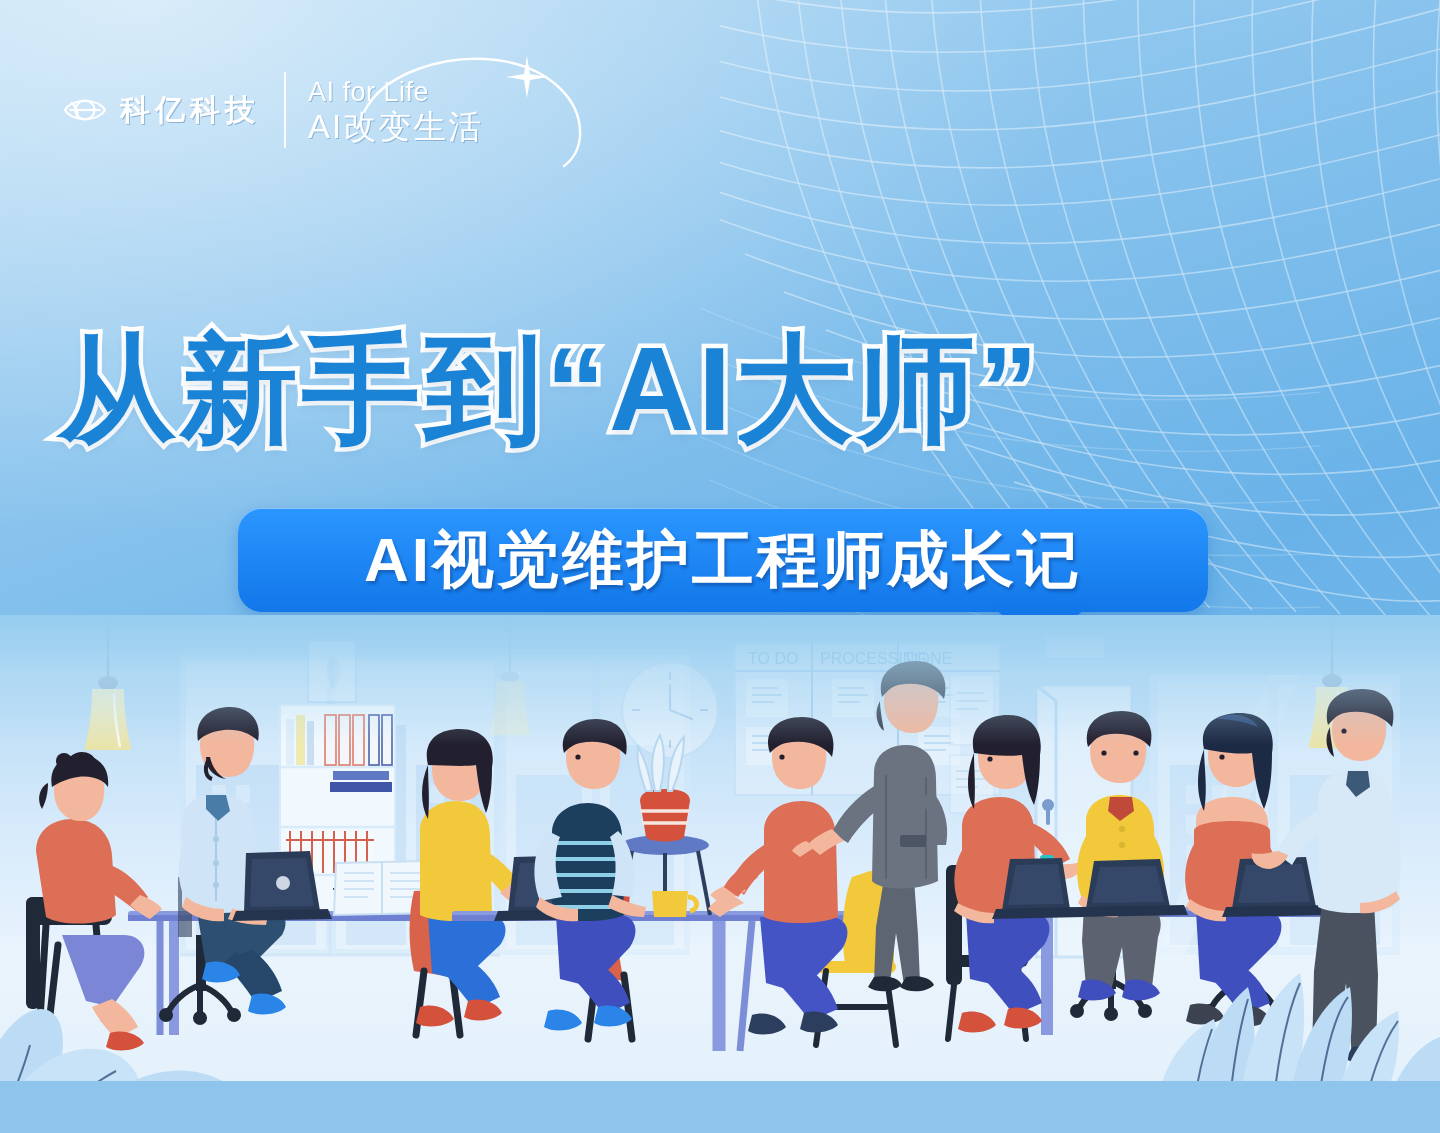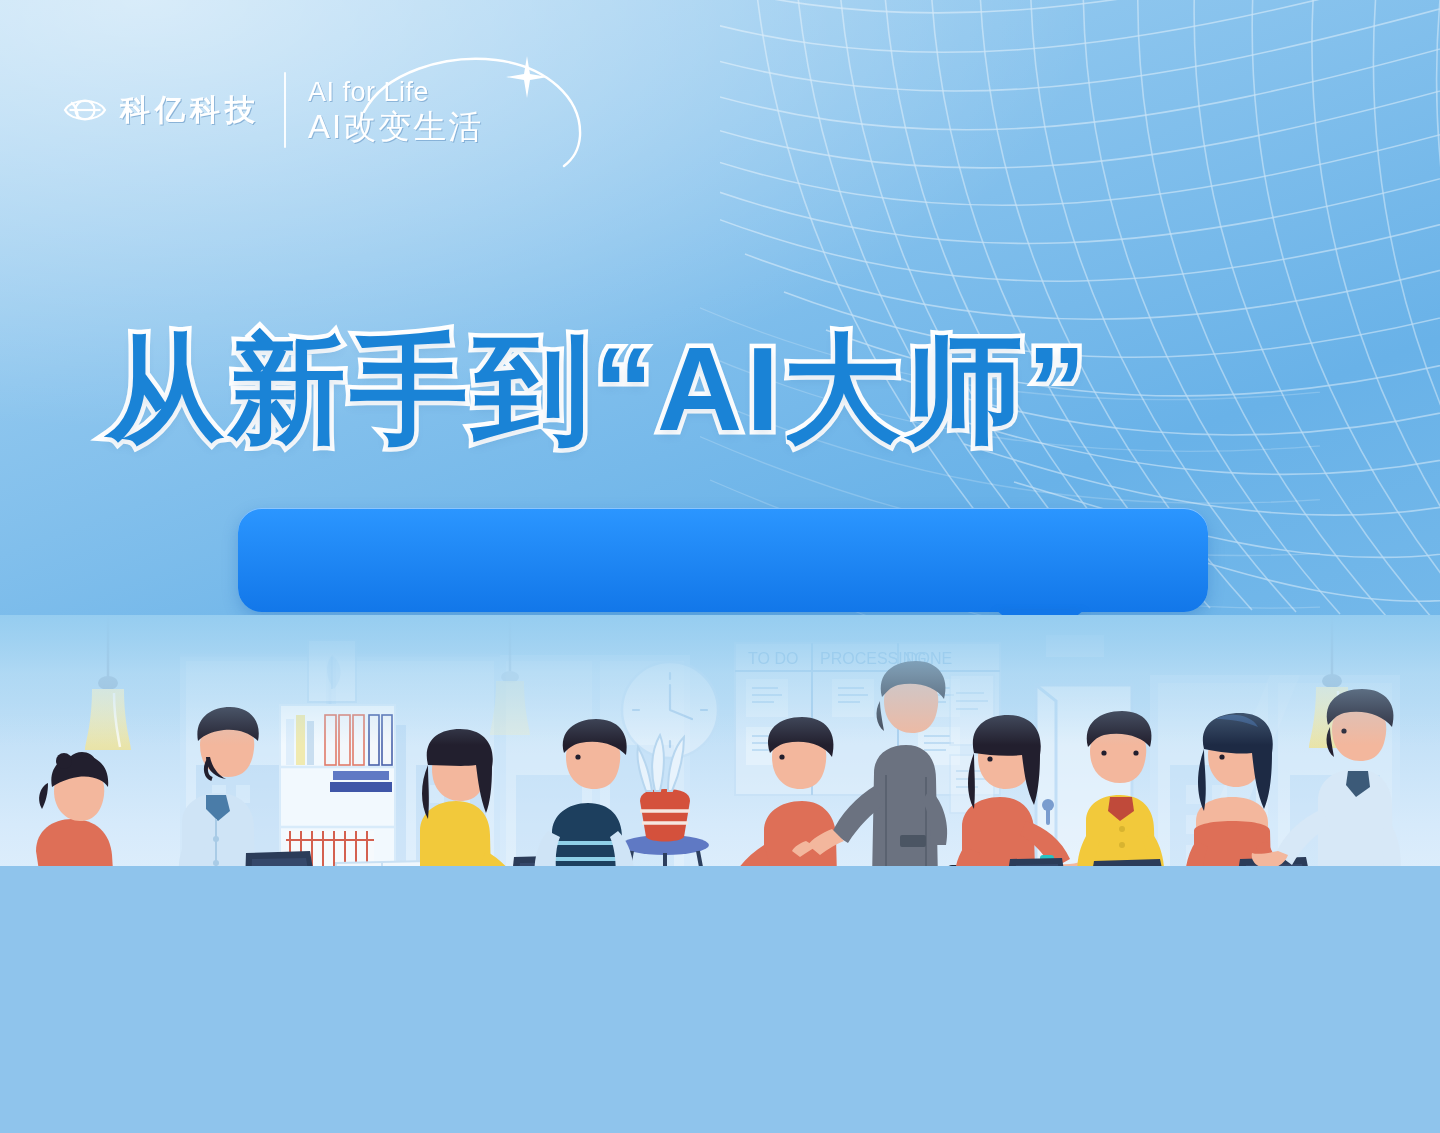--- a/index.html
+++ b/index.html
@@ -2,21 +2,21 @@
 <html><head>
 <meta charset="utf-8">
 <style>
   * { margin:0; padding:0; box-sizing:border-box; }
   html,body { width:1440px; height:1133px; overflow:hidden; }
   body {
     font-family: "Liberation Sans", sans-serif;
     background:#8fc4ec;
   }
   #poster {
-    position:relative; width:1440px; height:866px; overflow:hidden;
+    position:relative; width:1440px; height:1081px; overflow:hidden;
     background:
       radial-gradient(120% 90% at 10% 0%, rgba(255,255,255,.55) 0%, rgba(255,255,255,0) 55%),
       linear-gradient(160deg, #aed7f3 0%, #8ec6ee 28%, #69b2e8 62%, #7cbdeb 100%);
   }
   
   .mesh { position:absolute; right:-40px; top:-60px; width:760px; height:760px;
           opacity:.55; pointer-events:none; }
   .mesh-2 { position:absolute; right:120px; top:240px; width:620px; height:600px;
           opacity:.38; pointer-events:none; }
 
@@ -45,21 +45,20 @@
 
   
   .headline {
     position:absolute; left:58px; top:326px; width:1330px;
     font-size:118px; font-weight:900; line-height:126px;
     letter-spacing:4px; white-space:nowrap;
     color:#1a83d6;
     -webkit-text-stroke:9px #ffffff;
     paint-order: stroke fill;
     text-shadow:0 5px 10px rgba(40,90,150,.13);
-    margin-left:48px;
   }
 
   
   .banner-wrap { position:absolute; left:238px; top:508px; }
   .banner {
     position:relative; width:970px; height:104px; border-radius:24px;
     background:linear-gradient(180deg,#2b96ff 0%, #1277e9 100%);
     box-shadow:0 6px 16px rgba(22,95,180,.28), inset 0 1px 0 rgba(255,255,255,.45);
     display:flex; align-items:center; justify-content:center;
   }
@@ -162,20 +161,21 @@
       </svg>
       <div class="tag-en">AI for Life</div>
       <div class="tag-cn">AI改变生活</div>
     </div>
   </div>
 
   <h1 class="headline">从新手到“AI大师”</h1>
 
   <div class="banner-wrap">
     <div class="banner">
+      <span class="banner-text">AI视觉维护工程师成长记</span>
       <span class="banner-tail"></span>
     </div>
   </div>
 
   <div class="scene">
     <svg width="1440" height="518" viewBox="0 0 1440 518">
       <defs>
         <linearGradient id="wallG" x1="0" y1="0" x2="0" y2="1">
           <stop offset="0%" stop-color="#a9d4f2"></stop>
           <stop offset="55%" stop-color="#d6eafb"></stop>

